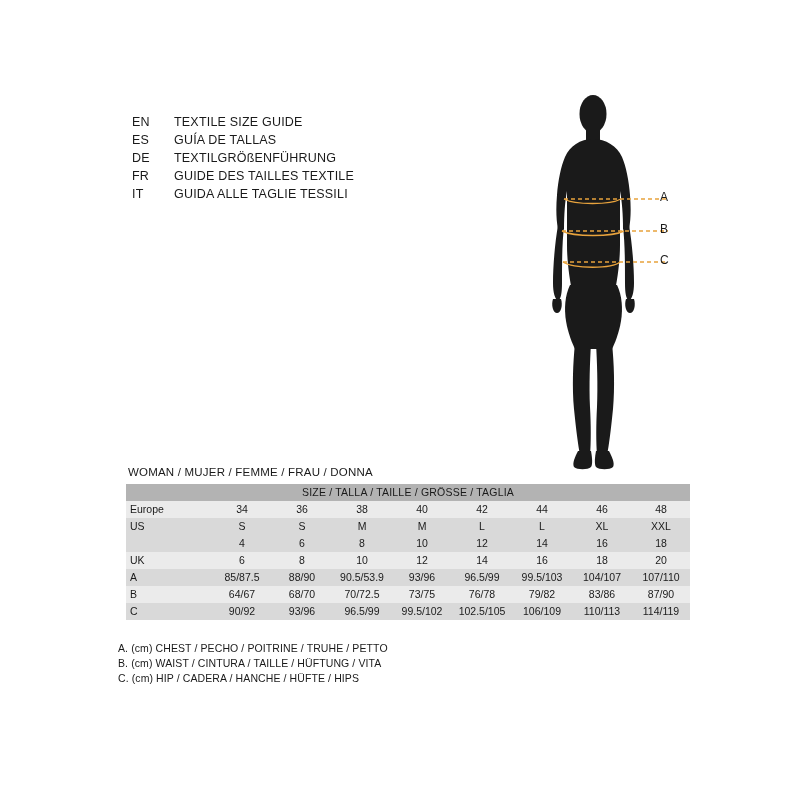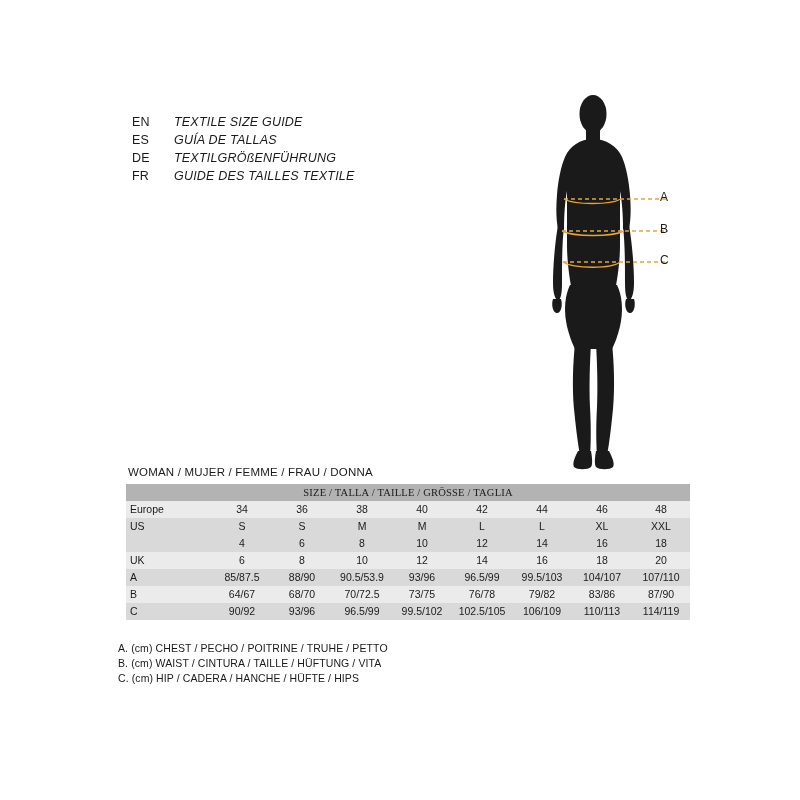--- a/index.html
+++ b/index.html
@@ -34,21 +34,20 @@
     width: 42px;
     font-size: 12.5px;
     letter-spacing: 0.2px;
     color: #1a1a1a;
   }
   .title-text {
     font-size: 12.5px;
     letter-spacing: 0.2px;
     color: #1a1a1a;
     white-space: nowrap;
-    font-style: italic;
   }
 
   
   .figure-wrap {
     position: absolute;
     left: 520px;
     top: 95px;
     width: 180px;
     height: 380px;
   }
@@ -97,21 +96,20 @@
     height: 17px;
     line-height: 17px;
     color: #1a1a1a;
   }
   .row-header-band td {
     background: #b3b3b3;
     text-align: left;
     padding-left: 4px;
     font-size: 10.5px;
     letter-spacing: 0.2px;
-    font-family: Liberation Serif, serif;
   }
   .row-light { background: #ebebeb; padding-left: 16px; }
   .row-dark  { background: #d9d9d9; }
   .col-label {
     text-align: left !important;
     padding-left: 4px !important;
     width: 86px;
   }
 
   
@@ -141,20 +139,24 @@
     <span class="title-code">ES</span>
     <span class="title-text">GUÍA DE TALLAS</span>
   </div>
   <div class="title-row">
     <span class="title-code">DE</span>
     <span class="title-text">TEXTILGRÖßENFÜHRUNG</span>
   </div>
   <div class="title-row">
     <span class="title-code">FR</span>
     <span class="title-text">GUIDE DES TAILLES TEXTILE</span>
+  </div>
+  <div class="title-row">
+    <span class="title-code">IT</span>
+    <span class="title-text">GUIDA ALLE TAGLIE TESSILI</span>
   </div>
 </div>
 
 <div class="figure-wrap">
   <svg class="figure-svg" width="180" height="380" viewBox="0 0 180 380">
     <g fill="#1a1a1a">
 
       <ellipse cx="73" cy="19" rx="13.5" ry="19"></ellipse>
 
       <path d="M66,34 h14 v12 l-7,4 l-7,-4 z"></path>

